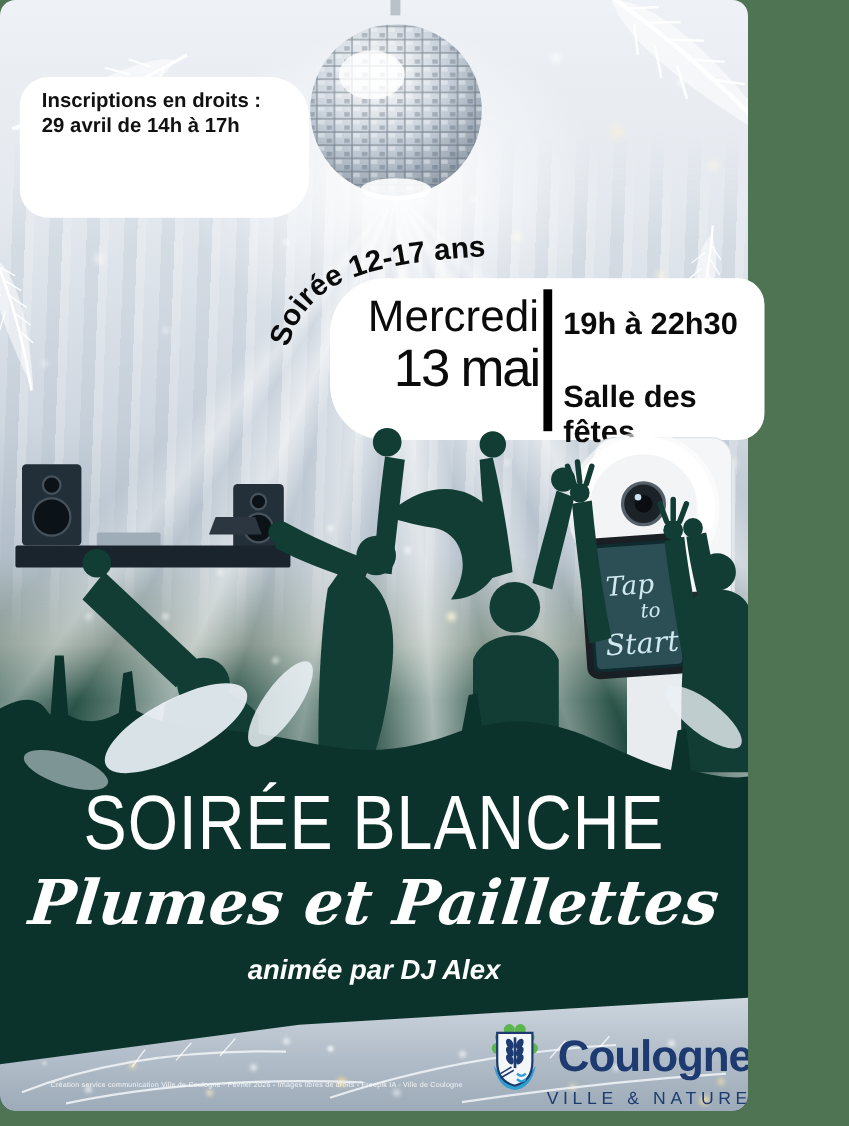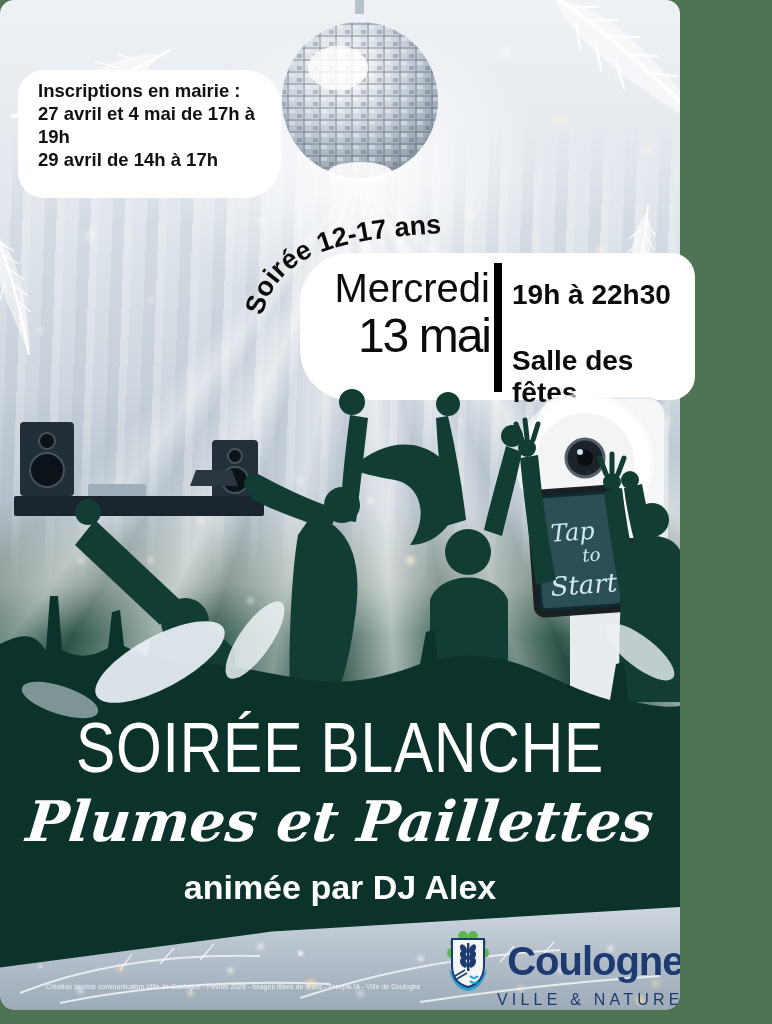--- a/index.html
+++ b/index.html
@@ -59,21 +59,21 @@
   .date-right{position:absolute;left:212px;top:4px;right:8px;}
   .date-time{font-size:28px;font-weight:700;margin-top:22px;}
   .date-venue{font-size:28px;font-weight:700;margin-top:34px;}
   
   .title-main{position:absolute;left:0;top:708px;width:680px;text-align:center;color:#fff;z-index:8;
     font-size:70px;font-weight:400;letter-spacing:1px;transform:scaleX(.84);transform-origin:50% 50%;white-space:nowrap;}
   .title-script{position:absolute;left:0;top:788px;width:680px;text-align:center;color:#fff;z-index:8;
     font-family:"DejaVu Serif",serif;font-style:italic;font-weight:700;font-size:56px;
     transform:skewX(-6deg);white-space:nowrap;}
   .title-credit{position:absolute;left:0;top:868px;width:680px;text-align:center;color:#fff;z-index:8;
-    font-size:34px;font-weight:700;}
+    font-size:25px;font-weight:700;font-style:italic;}
   
   .band{position:absolute;left:0;top:898px;width:680px;height:112px;z-index:8;
     background:linear-gradient(180deg,#d3dbe3 0%,#b7c2cd 45%,#9dabb8 100%);
     clip-path:polygon(0 62%,40% 30%,100% 8%,100% 100%,0 100%);}
   .band-dots{position:absolute;left:0;top:0;width:1px;height:1px;border-radius:50%;
     box-shadow:30px 45px 4px 2px rgba(255,255,255,.95),120px 70px 5px 2px rgba(255,230,176,.95),
     260px 48px 4px 2px rgba(255,255,255,.9),310px 85px 5px 3px rgba(255,220,150,.95),
     420px 60px 4px 2px rgba(255,255,255,.9),520px 90px 5px 2px rgba(255,236,190,.95),
     610px 50px 4px 2px rgba(255,255,255,.9),655px 85px 5px 2px rgba(255,230,170,.95),
     80px 92px 4px 2px rgba(255,255,255,.9),190px 95px 4px 2px rgba(255,240,200,.9),
@@ -143,22 +143,21 @@
       <g>
         <rect x="355" y="0" width="9" height="14" fill="#b9c2cb"></rect>
         <circle cx="360" cy="100" r="78" fill="url(#ballGrad)"></circle>
         <circle cx="360" cy="100" r="78" fill="url(#tiles)"></circle>
         <ellipse cx="338" cy="68" rx="30" ry="22" fill="rgba(255,255,255,.8)"></ellipse>
         <ellipse cx="360" cy="172" rx="32" ry="10" fill="rgba(255,255,255,.9)"></ellipse>
       </g>
     </svg>
 
     <div class="tarif-box">
-      <div class="tarif-line">Inscriptions en mairie :</div>
-      <div class="tarif-line">27 avril et 4 mai de 17h à 19h</div>
+      <div class="tarif-line">Inscriptions en droits :</div>
       <div class="tarif-line">29 avril de 14h à 17h</div>
     </div>
 
     <svg class="arc-banner" viewBox="0 0 250 125">
       <path id="arcp" d="M 22,108 C 38,52 80,28 232,24" fill="none"></path>
       <text font-family="Liberation Sans, sans-serif" font-size="27" font-weight="700" fill="#0a0a0a">
         <textPath href="#arcp">Soirée 12-17 ans</textPath>
       </text>
     </svg>
 

